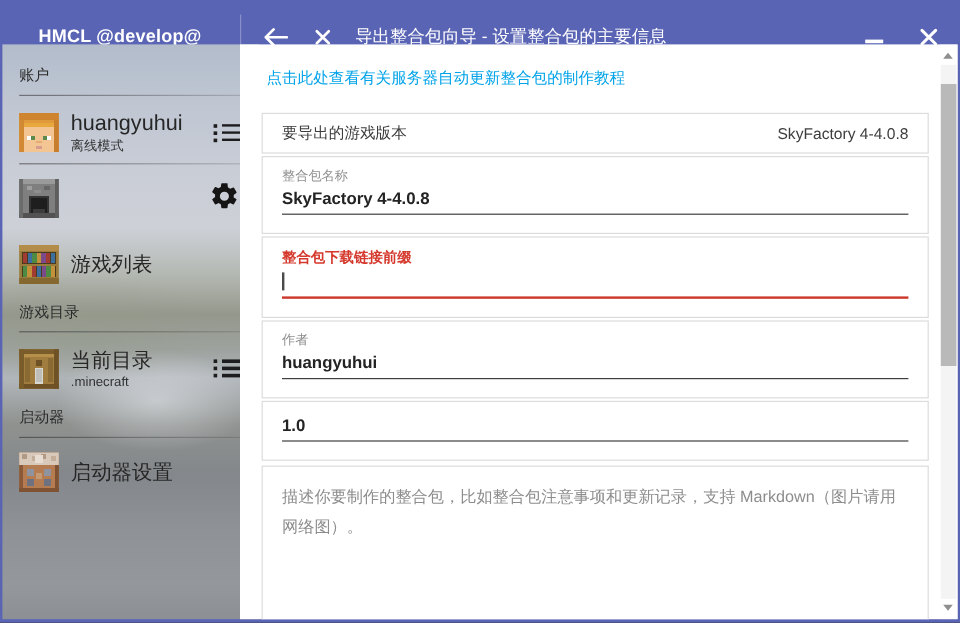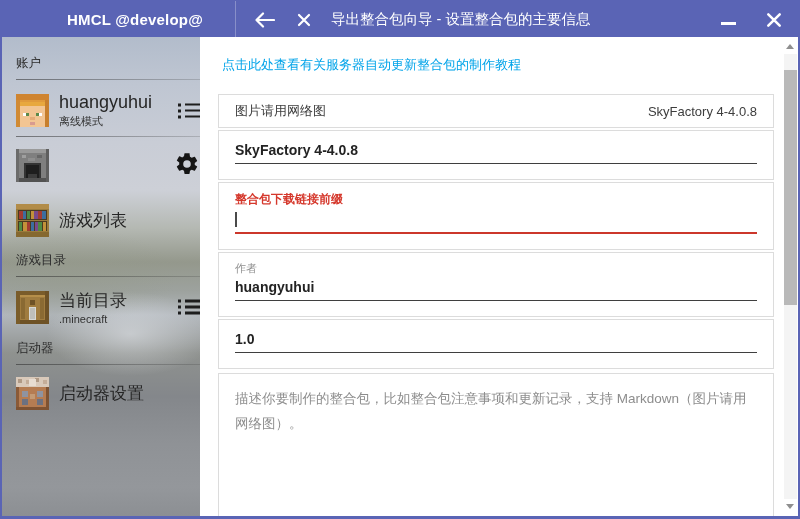--- a/index.html
+++ b/index.html
@@ -3,22 +3,22 @@
 <meta charset="utf-8">
 <style>
   html,body{margin:0;padding:0;background:#333;}
   .window{
     position:relative;width:800px;height:519px;overflow:hidden;
     background:#5a64b5;font-family:"Liberation Sans",sans-serif;
     -webkit-font-smoothing:antialiased;
   }
   
   .titlebar{
-    position:absolute;top:1px;left:0;right:0;height:37px;
-    background:#5a64b5;color:#fff;display:flex;align-items:center;margin-left:35px;
+    position:absolute;top:12px;left:0;right:0;height:37px;
+    background:#5a64b5;color:#fff;display:flex;align-items:center;
   }
   .app-title{width:200px;text-align:center;font-weight:bold;font-size:15px;letter-spacing:.2px;}
   .tb-divider{position:absolute;left:200px;top:0;bottom:0;width:1px;background:rgba(255,255,255,.28);}
   .tb-btn{display:flex;align-items:center;justify-content:center;cursor:default;}
   .back-btn{margin-left:17px;width:24px;height:24px;}
   .xnav-btn{margin-left:17px;width:22px;height:22px;}
   .nav-title{margin-left:16px;font-weight:normal;font-size:14.5px;white-space:nowrap;}
   .tb-spacer{flex:1;}
   .min-btn{width:24px;height:24px;margin-right:22px;}
   .close-btn{width:24px;height:24px;margin-right:14px;}
@@ -258,25 +258,26 @@
       </div>
     </div>
   </div>
 
   <div class="main">
     <div class="content">
 
       <a class="tutorial-link">点击此处查看有关服务器自动更新整合包的制作教程</a>
 
       <div class="card version-row">
-        <span>图片请用网络图</span>
+        <span>要导出的游戏版本</span>
         <span>SkyFactory 4-4.0.8</span>
       </div>
 
       <div class="card field">
+        <div class="f-label">整合包名称</div>
         <div class="f-value">SkyFactory 4-4.0.8</div>
       </div>
 
       <div class="card field">
         <div class="f-label error">整合包下载链接前缀</div>
         <div class="f-value error"><span class="caret"></span><span></span></div>
       </div>
 
       <div class="card field">
         <div class="f-label">作者</div>

